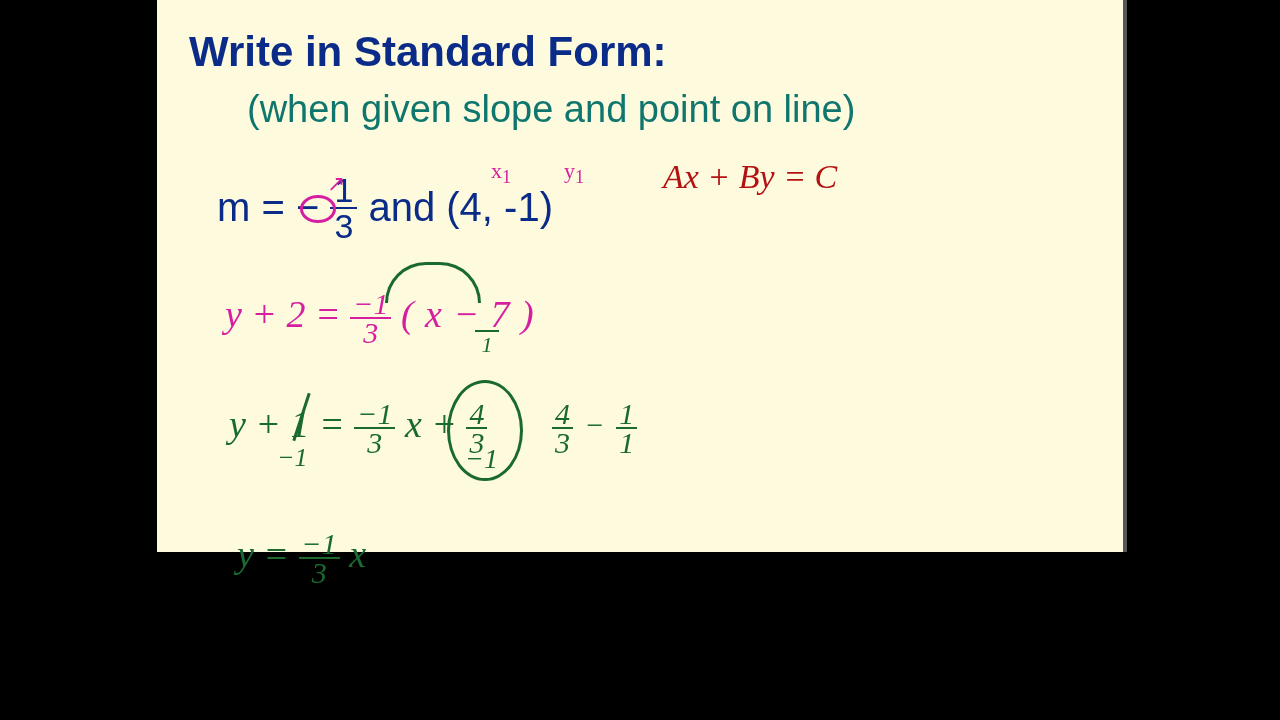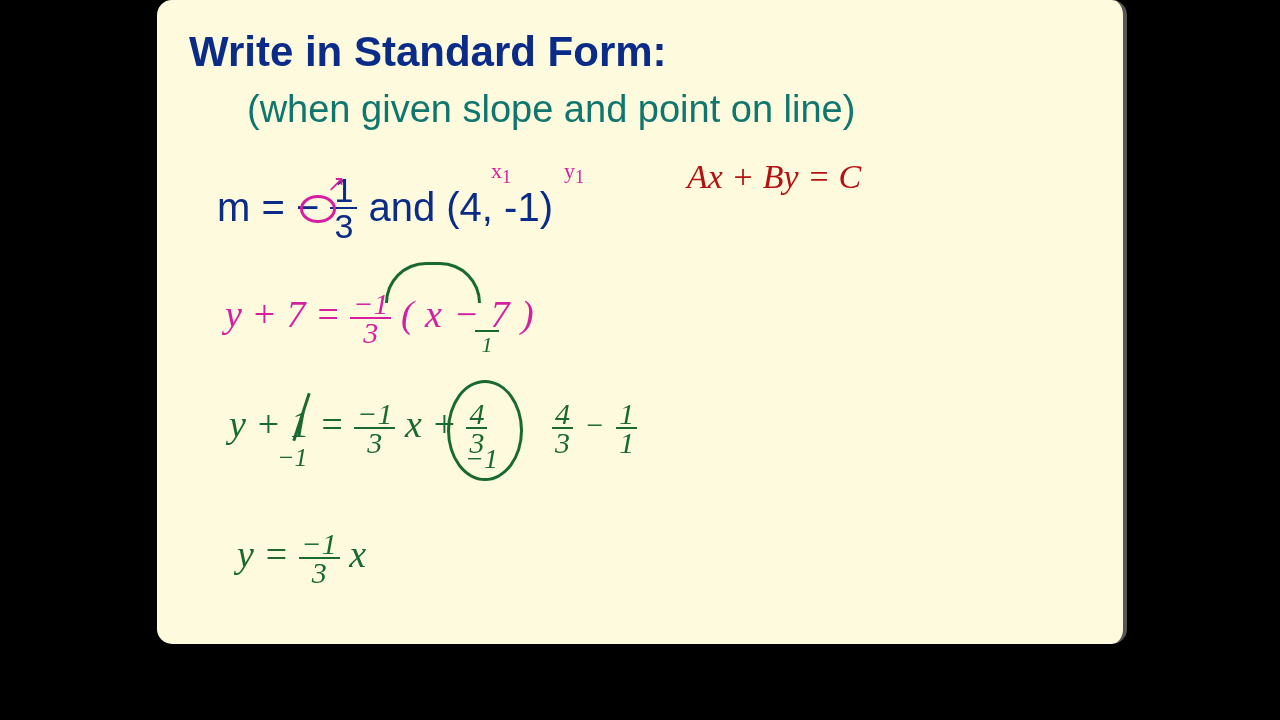--- a/index.html
+++ b/index.html
@@ -9,24 +9,23 @@
     height: 720px;
     background: #000;
     font-family: Arial, Helvetica, sans-serif;
     overflow: hidden;
   }
   .slide {
     position: absolute;
     left: 157px;
     top: 0;
     width: 966px;
-    height: 644px;
+    height: 552px;
     background: #fdfade;
     border-right: 4px solid #555;
-    border-radius: 15px;
   }
   .title {
     position: absolute;
     top: 28px;
     left: 32px;
     font-size: 42px;
     font-weight: bold;
     color: #0b2b88;
   }
   .subtitle {
@@ -171,24 +170,24 @@
   <div class="circle-minus" style="left:143px; top:195px;"></div>
   <div class="arrow-minus" style="left:170px; top:171px;">↗</div>
 
   <div class="xy-label" style="left:334px; top:158px;">
     <span>x</span><sub>1</sub>
   </div>
   <div class="xy-label" style="left:400px; top:158px;margin-left:7px;">
     <span>y</span><sub>1</sub>
   </div>
 
-  <div class="std-form" style="left:530px; top:158px;">Ax + By = C</div>
+  <div class="std-form" style="left:506px; top:158px;">Ax + By = C</div>
 
   <div class="hand magenta" style="left:68px; top:290px;">
-    <span>y + 7 =</span>
+    <span>y + 2 =</span>
     <span class="sfrac">
       <span class="n">−1</span>
       <span class="d">3</span>
     </span>
     <span style="letter-spacing:1px;">( x − 7 )</span>
   </div>
 
   <div class="green-arc" style="left:228px; top:262px;"></div>
 
   <div class="under1" style="left:318px; top:330px;">

